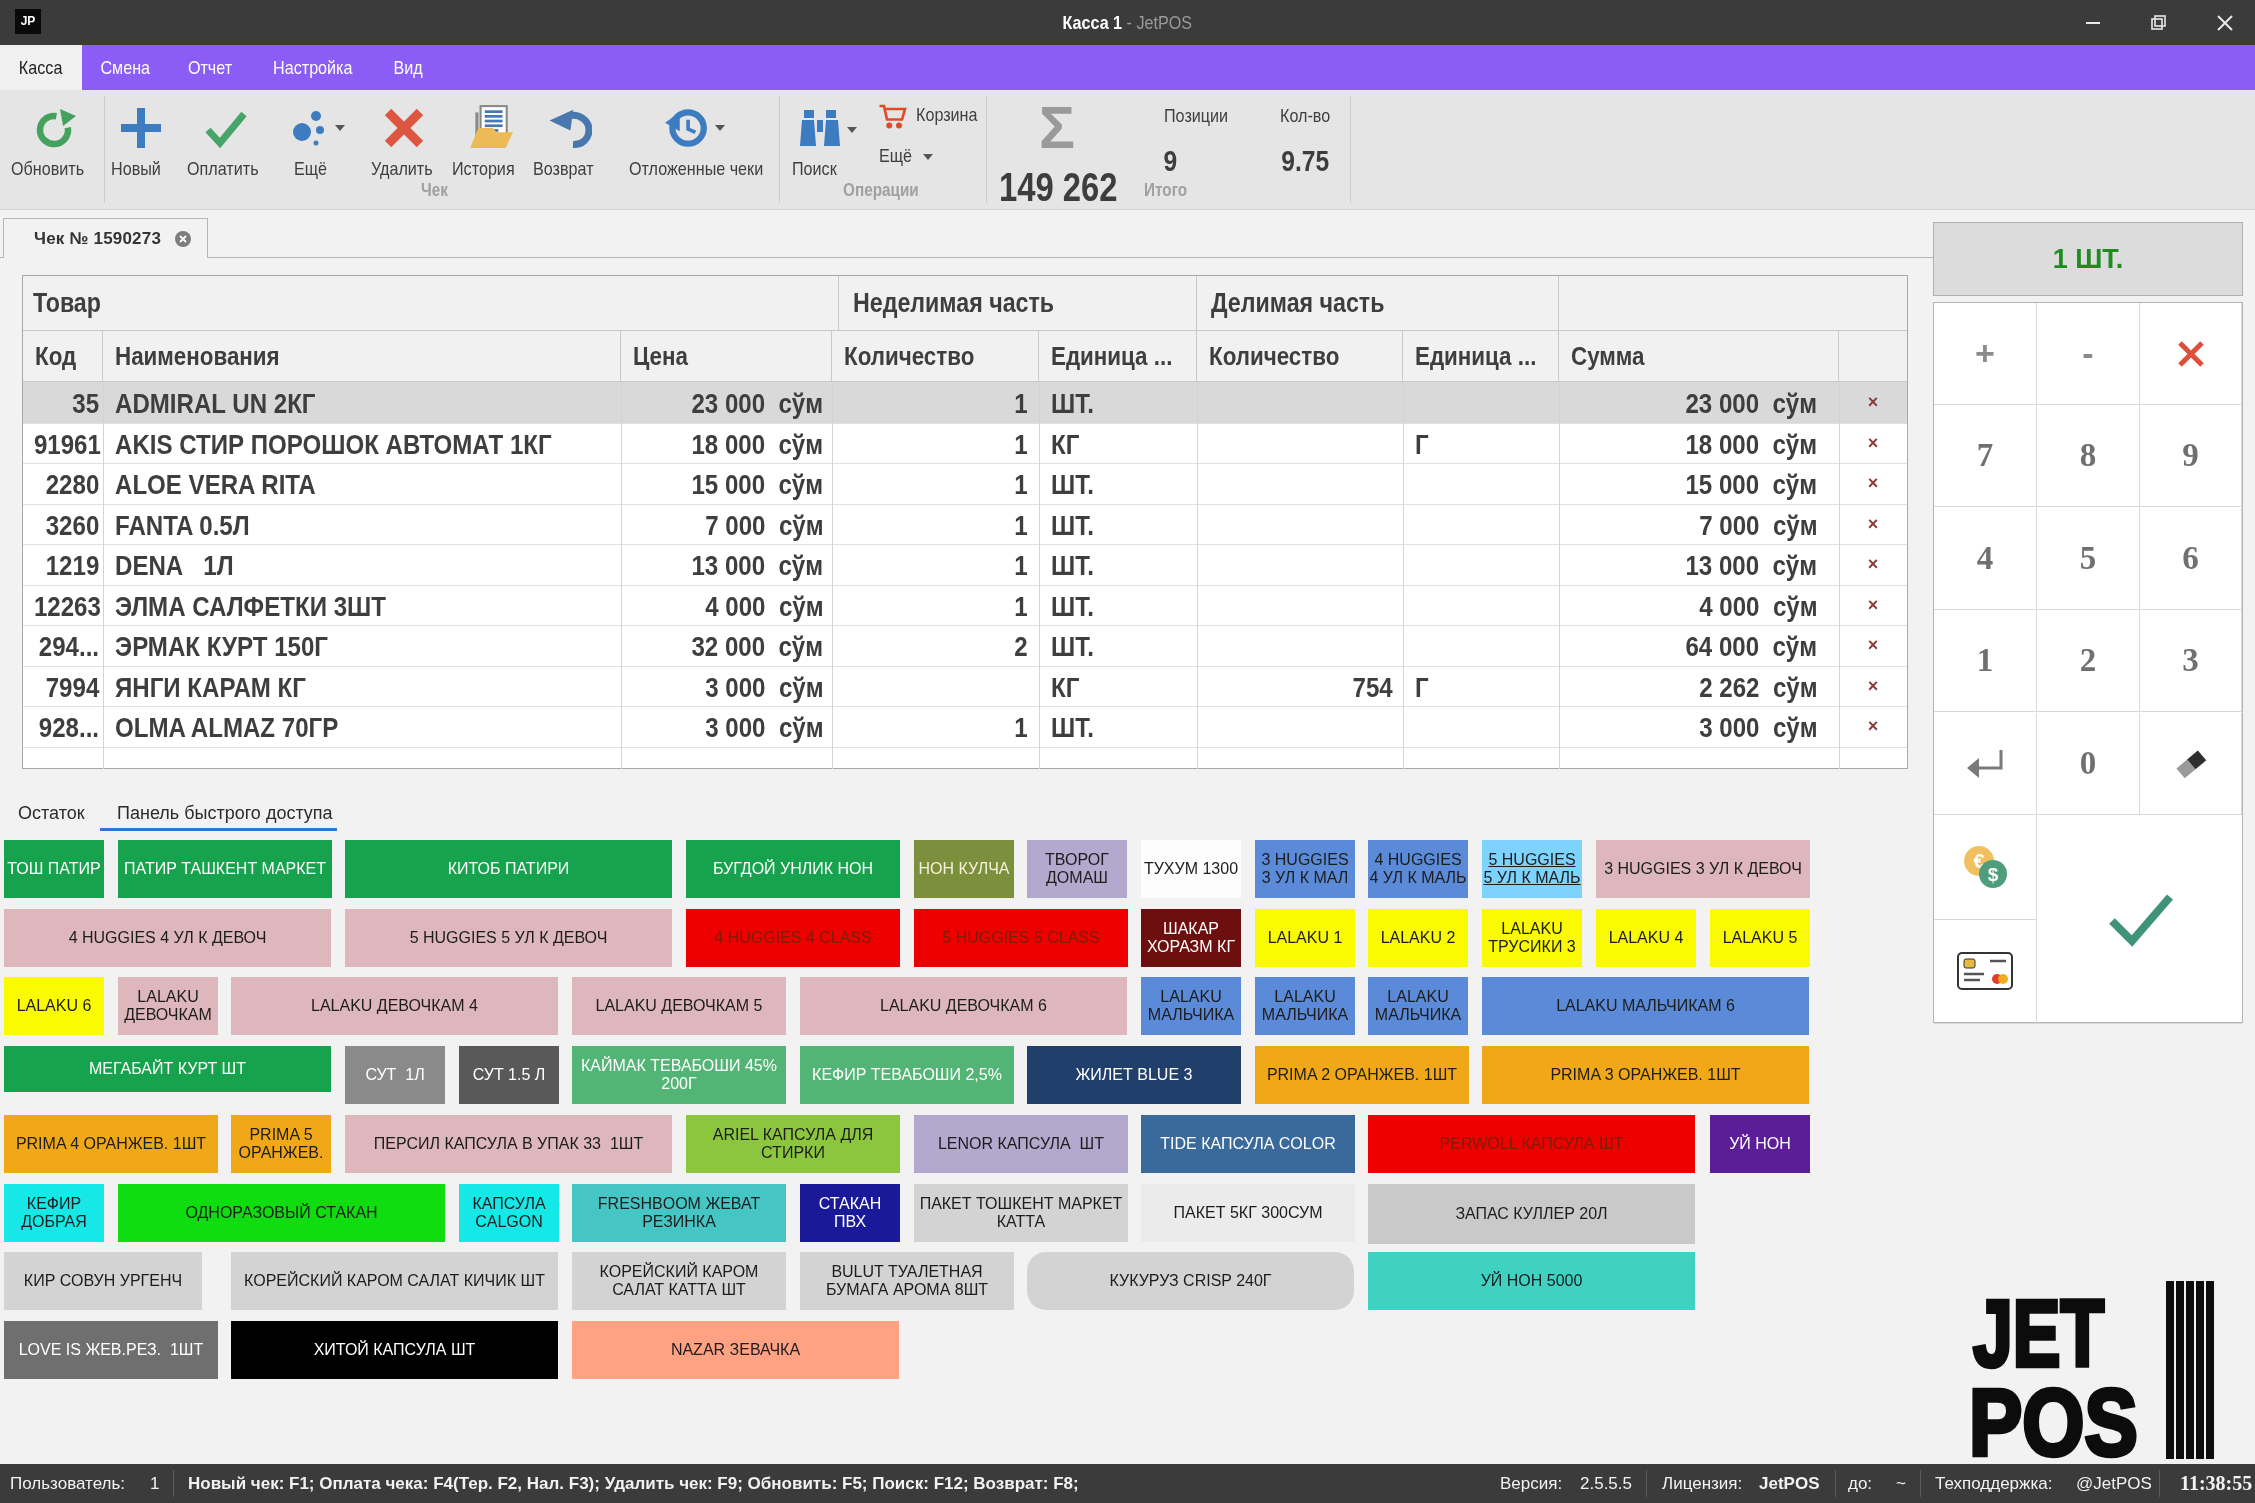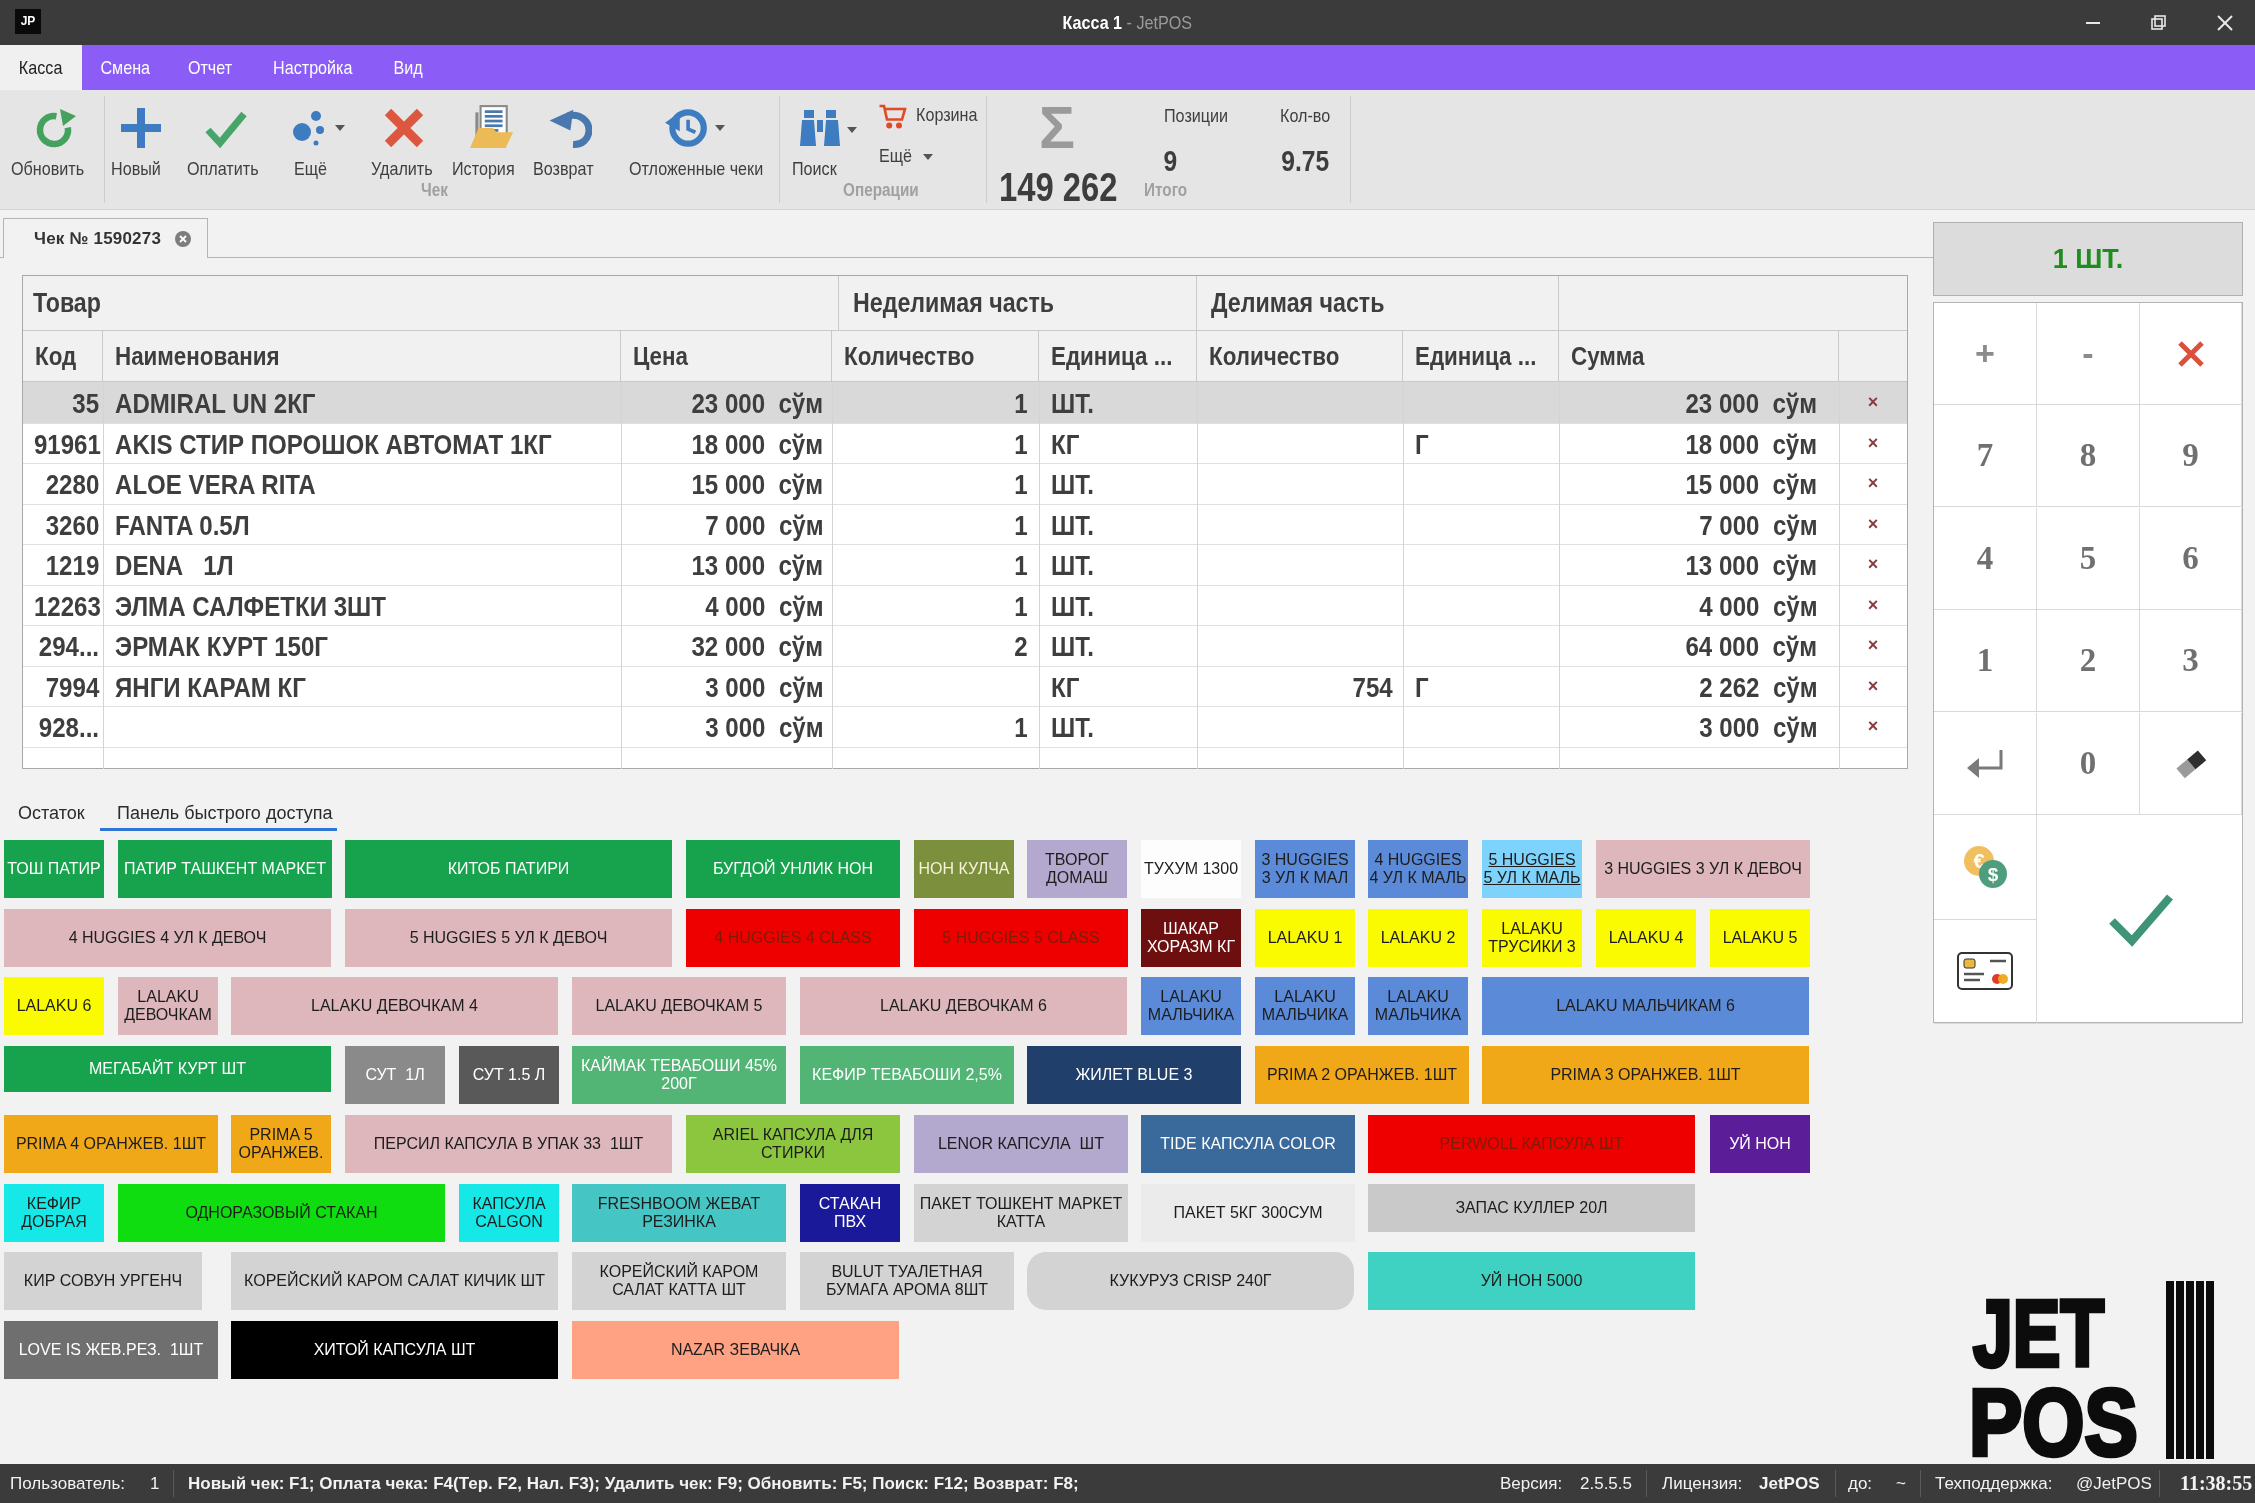--- a/index.html
+++ b/index.html
@@ -248,20 +248,21 @@
 <div class="cell" style="left:0px;top:398px;width:76px;text-align:right;font-size:28px;line-height:1;"><span class="cndr">7994</span></div>
 <div class="cell" style="left:92px;top:398px;width:500px;font-size:28px;line-height:1;"><span class="cnd">ЯНГИ КАРАМ КГ</span></div>
 <div class="cell" style="left:598px;top:398px;width:202px;text-align:right;font-size:28px;line-height:1;"><span class="cndr">3 000&nbsp; сўм</span></div>
 <div class="cell" style="left:1028px;top:398px;width:150px;font-size:28px;line-height:1;"><span class="cnd">КГ</span></div>
 <div class="cell" style="left:1174px;top:398px;width:196px;text-align:right;font-size:28px;line-height:1;"><span class="cndr">754</span></div>
 <div class="cell" style="left:1392px;top:398px;width:150px;font-size:28px;line-height:1;"><span class="cnd">Г</span></div>
 <div class="cell" style="left:1536px;top:398px;width:258px;text-align:right;font-size:28px;line-height:1;"><span class="cndr">2 262&nbsp; сўм</span></div>
 <div class="abs" style="left:1836px;top:400px;width:28px;text-align:center;font-size:18px;font-weight:bold;color:#8a3c3c;">×</div>
 <div class="rowline" style="top:430px;"></div>
 <div class="cell" style="left:0px;top:438px;width:76px;text-align:right;font-size:28px;line-height:1;"><span class="cndr">928...</span></div>
+<div class="cell" style="left:92px;top:438px;width:500px;font-size:28px;line-height:1;"><span class="cnd">OLMA ALMAZ 70ГР</span></div>
 <div class="cell" style="left:598px;top:438px;width:202px;text-align:right;font-size:28px;line-height:1;"><span class="cndr">3 000&nbsp; сўм</span></div>
 <div class="cell" style="left:809px;top:438px;width:196px;text-align:right;font-size:28px;line-height:1;"><span class="cndr">1</span></div>
 <div class="cell" style="left:1028px;top:438px;width:150px;font-size:28px;line-height:1;"><span class="cnd">ШТ.</span></div>
 <div class="cell" style="left:1536px;top:438px;width:258px;text-align:right;font-size:28px;line-height:1;"><span class="cndr">3 000&nbsp; сўм</span></div>
 <div class="abs" style="left:1836px;top:440px;width:28px;text-align:center;font-size:18px;font-weight:bold;color:#8a3c3c;">×</div>
 <div class="rowline" style="top:471px;"></div>
 <div class="colline" style="left:80px;top:106px;height:387px;"></div>
 <div class="colline" style="left:598px;top:106px;height:387px;"></div>
 <div class="colline" style="left:809px;top:106px;height:387px;"></div>
 <div class="colline" style="left:1016px;top:106px;height:387px;"></div>
@@ -319,21 +320,21 @@
 <div class="qb" style="left:1141px;top:1115px;width:214px;height:58px;background:#3a6a9c;color:#fff;font-size:16px;">TIDE КАПСУЛА COLOR</div>
 <div class="qb" style="left:1368px;top:1115px;width:327px;height:58px;background:#ee0000;color:#7a1d04;font-size:16px;">PERWOLL КАПСУЛА ШТ</div>
 <div class="qb" style="left:1710px;top:1115px;width:100px;height:58px;background:#5c1d99;color:#fff;font-size:16px;">УЙ НОН</div>
 <div class="qb" style="left:4px;top:1184px;width:100px;height:58px;background:#16e8e8;color:#1d1d1d;font-size:16px;">КЕФИР ДОБРАЯ</div>
 <div class="qb" style="left:118px;top:1184px;width:327px;height:58px;background:#0fdd0f;color:#1d1d1d;font-size:16px;">ОДНОРАЗОВЫЙ СТАКАН</div>
 <div class="qb" style="left:459px;top:1184px;width:100px;height:58px;background:#16e8e8;color:#1d1d1d;font-size:16px;">КАПСУЛА CALGON</div>
 <div class="qb" style="left:572px;top:1184px;width:214px;height:58px;background:#46c5c5;color:#1d1d1d;font-size:16px;">FRESHBOOM ЖЕВАТ РЕЗИНКА</div>
 <div class="qb" style="left:800px;top:1184px;width:100px;height:58px;background:#191999;color:#fff;font-size:16px;">СТАКАН ПВХ</div>
 <div class="qb" style="left:914px;top:1184px;width:214px;height:58px;background:#d3d3d3;color:#1d1d1d;font-size:16px;">ПАКЕТ ТОШКЕНТ МАРКЕТ КАТТА</div>
 <div class="qb" style="left:1141px;top:1184px;width:214px;height:58px;background:#ebebeb;color:#1d1d1d;font-size:16px;">ПАКЕТ 5КГ 300СУМ</div>
-<div class="qb" style="left:1368px;top:1184px;width:327px;height:48px;background:#c9c9c9;color:#1d1d1d;font-size:16px;">ЗАПАС КУЛЛЕР 20Л</div>
+<div class="qb" style="left:1368px;top:1184px;width:327px;height:60px;background:#c9c9c9;color:#1d1d1d;font-size:16px;">ЗАПАС КУЛЛЕР 20Л</div>
 <div class="qb" style="left:4px;top:1252px;width:198px;height:58px;background:#d3d3d3;color:#1d1d1d;font-size:16px;">КИР СОВУН УРГЕНЧ</div>
 <div class="qb" style="left:231px;top:1252px;width:327px;height:58px;background:#d3d3d3;color:#1d1d1d;font-size:16px;">КОРЕЙСКИЙ КАРОМ САЛАТ КИЧИК ШТ</div>
 <div class="qb" style="left:572px;top:1252px;width:214px;height:58px;background:#d3d3d3;color:#1d1d1d;font-size:16px;">КОРЕЙСКИЙ КАРОМ САЛАТ КАТТА ШТ</div>
 <div class="qb" style="left:800px;top:1252px;width:214px;height:58px;background:#d3d3d3;color:#1d1d1d;font-size:16px;">BULUT ТУАЛЕТНАЯ БУМАГА АРОМА 8ШТ</div>
 <div class="qb" style="left:1027px;top:1252px;width:327px;height:58px;background:#d3d3d3;color:#1d1d1d;font-size:16px;border-radius:19px;">КУКУРУЗ CRISP 240Г</div>
 <div class="qb" style="left:1368px;top:1252px;width:327px;height:58px;background:#3fd1c2;color:#1d1d1d;font-size:16px;">УЙ НОН 5000</div>
 <div class="qb" style="left:4px;top:1321px;width:214px;height:58px;background:#6f6f6f;color:#fff;font-size:16px;">LOVE IS ЖЕВ.РЕЗ.&nbsp; 1ШТ</div>
 <div class="qb" style="left:231px;top:1321px;width:327px;height:58px;background:#000000;color:#fff;font-size:16px;">ХИТОЙ КАПСУЛА ШТ</div>
 <div class="qb" style="left:572px;top:1321px;width:327px;height:58px;background:#ffa183;color:#1d1d1d;font-size:16px;">NAZAR ЗЕВАЧКА</div>
 <div class="abs" id="qtybox">1 ШТ.</div>

